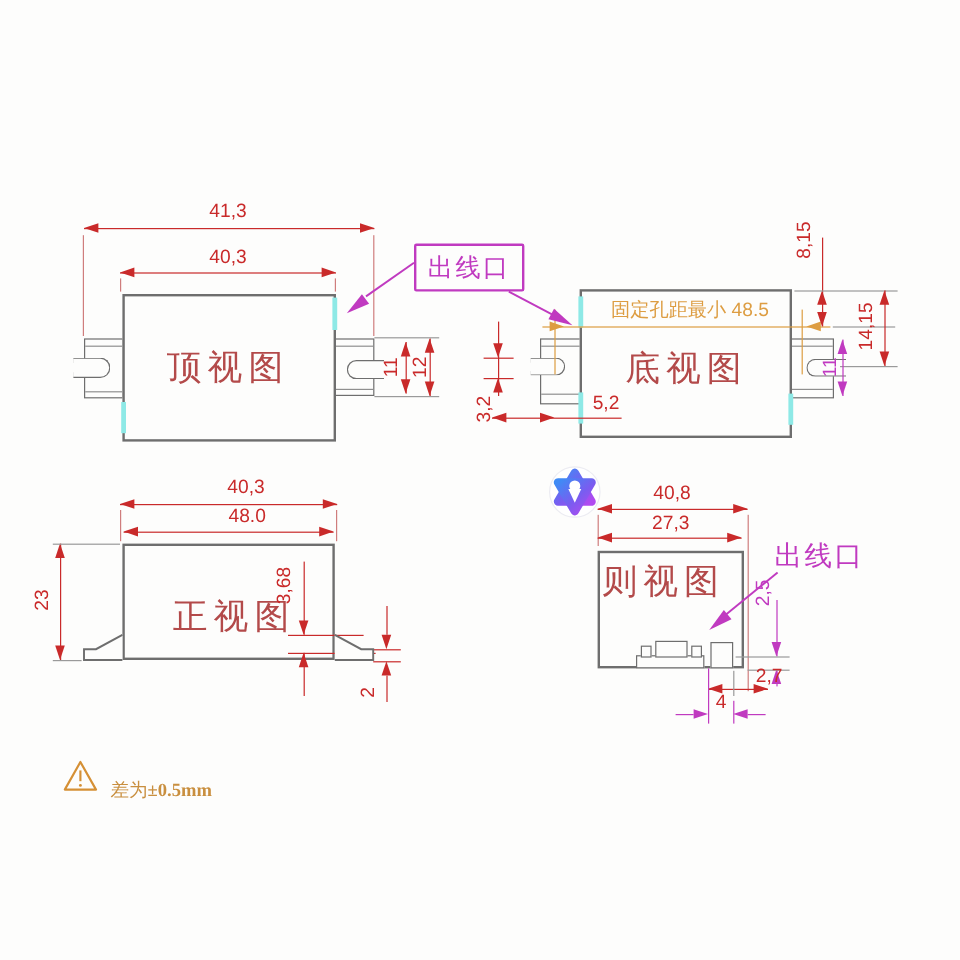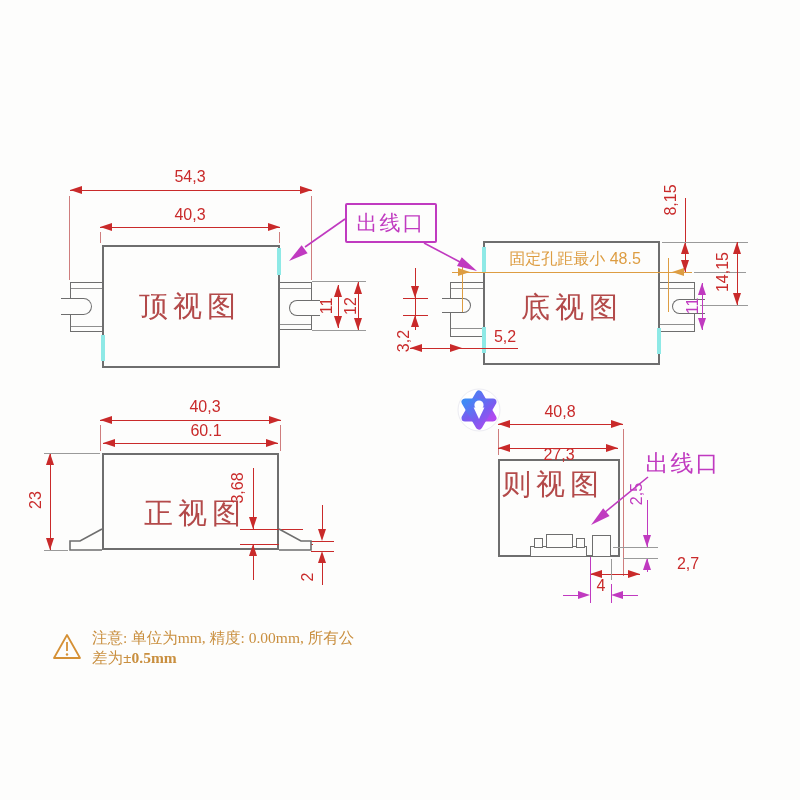--- a/index.html
+++ b/index.html
@@ -61,21 +61,21 @@
     <div class="tab" style="left:278px;top:282px;width:34px;height:48px"></div>
     <div class="gl" style="left:279px;top:288px;width:32px"></div>
     <div class="gl" style="left:279px;top:324px;width:32px"></div>
     <div class="slot openL" style="left:61px;top:298px;width:31px;height:17px"></div>
     <div class="slot openR" style="left:289px;top:300px;width:31px;height:16px"></div>
     <div class="body" style="left:102px;top:245px;width:178px;height:123px"></div>
     <div class="cy" style="left:277px;top:248px;height:27px"></div>
     <div class="cy" style="left:101px;top:335px;height:26px"></div>
     <div class="vlabel" style="left:190px;top:307px">顶视图</div>
 
-    <div class="dim ctr" style="left:190px;top:177px">54,3</div>
+    <div class="dim ctr" style="left:190px;top:177px">41,3</div>
     <div class="hl" style="left:70px;top:190px;width:242px"></div>
     <div class="ar aL" style="left:70px;top:186px"></div>
     <div class="ar aR" style="left:300px;top:186px"></div>
     <div class="vl soft" style="left:69px;top:196px;height:84px"></div>
     <div class="vl soft" style="left:311px;top:196px;height:84px"></div>
 
     <div class="dim ctr" style="left:190px;top:215px">40,3</div>
     <div class="hl" style="left:100px;top:227px;width:180px"></div>
     <div class="ar aL" style="left:100px;top:223px"></div>
     <div class="ar aR" style="left:268px;top:223px"></div>
@@ -155,21 +155,21 @@
     <div class="body" style="left:102px;top:453px;width:177px;height:97px"></div>
     <div class="vlabel" style="left:195px;top:514px">正视图</div>
 
     <div class="dim ctr" style="left:205px;top:407px">40,3</div>
     <div class="hl" style="left:100px;top:420px;width:181px"></div>
     <div class="ar aL" style="left:100px;top:416px"></div>
     <div class="ar aR" style="left:269px;top:416px"></div>
     <div class="vl soft" style="left:100px;top:425px;height:26px"></div>
     <div class="vl soft" style="left:280px;top:425px;height:26px"></div>
 
-    <div class="dim ctr" style="left:206px;top:431px">60.1</div>
+    <div class="dim ctr" style="left:206px;top:431px">48.0</div>
     <div class="hl" style="left:103px;top:443px;width:175px"></div>
     <div class="ar aL" style="left:103px;top:439px"></div>
     <div class="ar aR" style="left:266px;top:439px"></div>
 
     <div class="vl" style="left:50px;top:453px;height:97px"></div>
     <div class="ar aU" style="left:46px;top:453px"></div>
     <div class="ar aD" style="left:46px;top:538px"></div>
     <div class="dim rot" style="left:36px;top:500px">23</div>
     <div class="hl g" style="left:44px;top:453px;width:56px"></div>
     <div class="hl g" style="left:44px;top:550px;width:24px"></div>
@@ -200,51 +200,50 @@
     <div class="part" style="left:592px;top:535px;width:19px;height:22px"></div>
     <div class="vlabel" style="left:553px;top:485px">则视图</div>
 
     <div class="dim ctr" style="left:560px;top:412px">40,8</div>
     <div class="hl" style="left:498px;top:424px;width:125px"></div>
     <div class="ar aL" style="left:498px;top:420px"></div>
     <div class="ar aR" style="left:611px;top:420px"></div>
     <div class="vl soft" style="left:498px;top:429px;height:26px"></div>
     <div class="vl soft" style="left:623px;top:429px;height:147px"></div>
 
-    <div class="dim ctr" style="left:559px;top:455px">27,3</div>
+    <div class="dim ctr" style="left:559px;top:437px">27,3</div>
     <div class="hl" style="left:498px;top:448px;width:120px"></div>
     <div class="ar aL" style="left:498px;top:444px"></div>
     <div class="ar aR" style="left:606px;top:444px"></div>
 
     <div class="callout-side" style="left:683px;top:463px">出线口</div>
 
     <div class="dim mag rot" style="left:637px;top:494px">2,5</div>
     <div class="vl m" style="left:647px;top:500px;height:47px"></div>
     <div class="ar aD mg" style="left:643px;top:535px"></div>
     <div class="vl m" style="left:647px;top:558px;height:14px"></div>
     <div class="ar aU mg" style="left:643px;top:558px"></div>
     <div class="hl g" style="left:613px;top:547px;width:45px"></div>
     <div class="hl g" style="left:623px;top:558px;width:35px"></div>
 
-    <div class="dim ctr" style="left:688px;top:564px">2,7</div>
+    <div class="dim ctr" style="left:641px;top:564px">2,7</div>
     <div class="hl" style="left:590px;top:574px;width:50px"></div>
     <div class="ar aL" style="left:590px;top:570px"></div>
     <div class="ar aR" style="left:628px;top:570px"></div>
     <div class="vl g" style="left:611px;top:559px;height:21px"></div>
 
     <div class="vl m" style="left:590px;top:557px;height:46px"></div>
     <div class="vl m" style="left:611px;top:584px;height:19px"></div>
     <div class="hl m" style="left:563px;top:595px;width:15px"></div>
     <div class="ar aR mg" style="left:578px;top:591px"></div>
     <div class="hl m" style="left:623px;top:595px;width:15px"></div>
     <div class="ar aL mg" style="left:611px;top:591px"></div>
     <div class="dim ctr" style="left:601px;top:586px">4</div>
   </div>
 
-  <div class="note-line" style="left:92px;top:628px">注意: 单位为mm, 精度: 0.00mm, 所有公</div>
   <div class="note-line" style="left:92px;top:648px">
     <span>差为</span><b>±0.5mm</b>
   </div>
 
   <svg class="overlay" width="800" height="800" viewBox="0 0 800 800">
     <defs>
       <linearGradient id="badgeGrad" x1="0" y1="0" x2="1" y2="1">
         <stop offset="0" stop-color="#3f8bf5"></stop>
           <stop offset="0.55" stop-color="#7a5cf0"></stop>
           <stop offset="1" stop-color="#b14af0"></stop>

